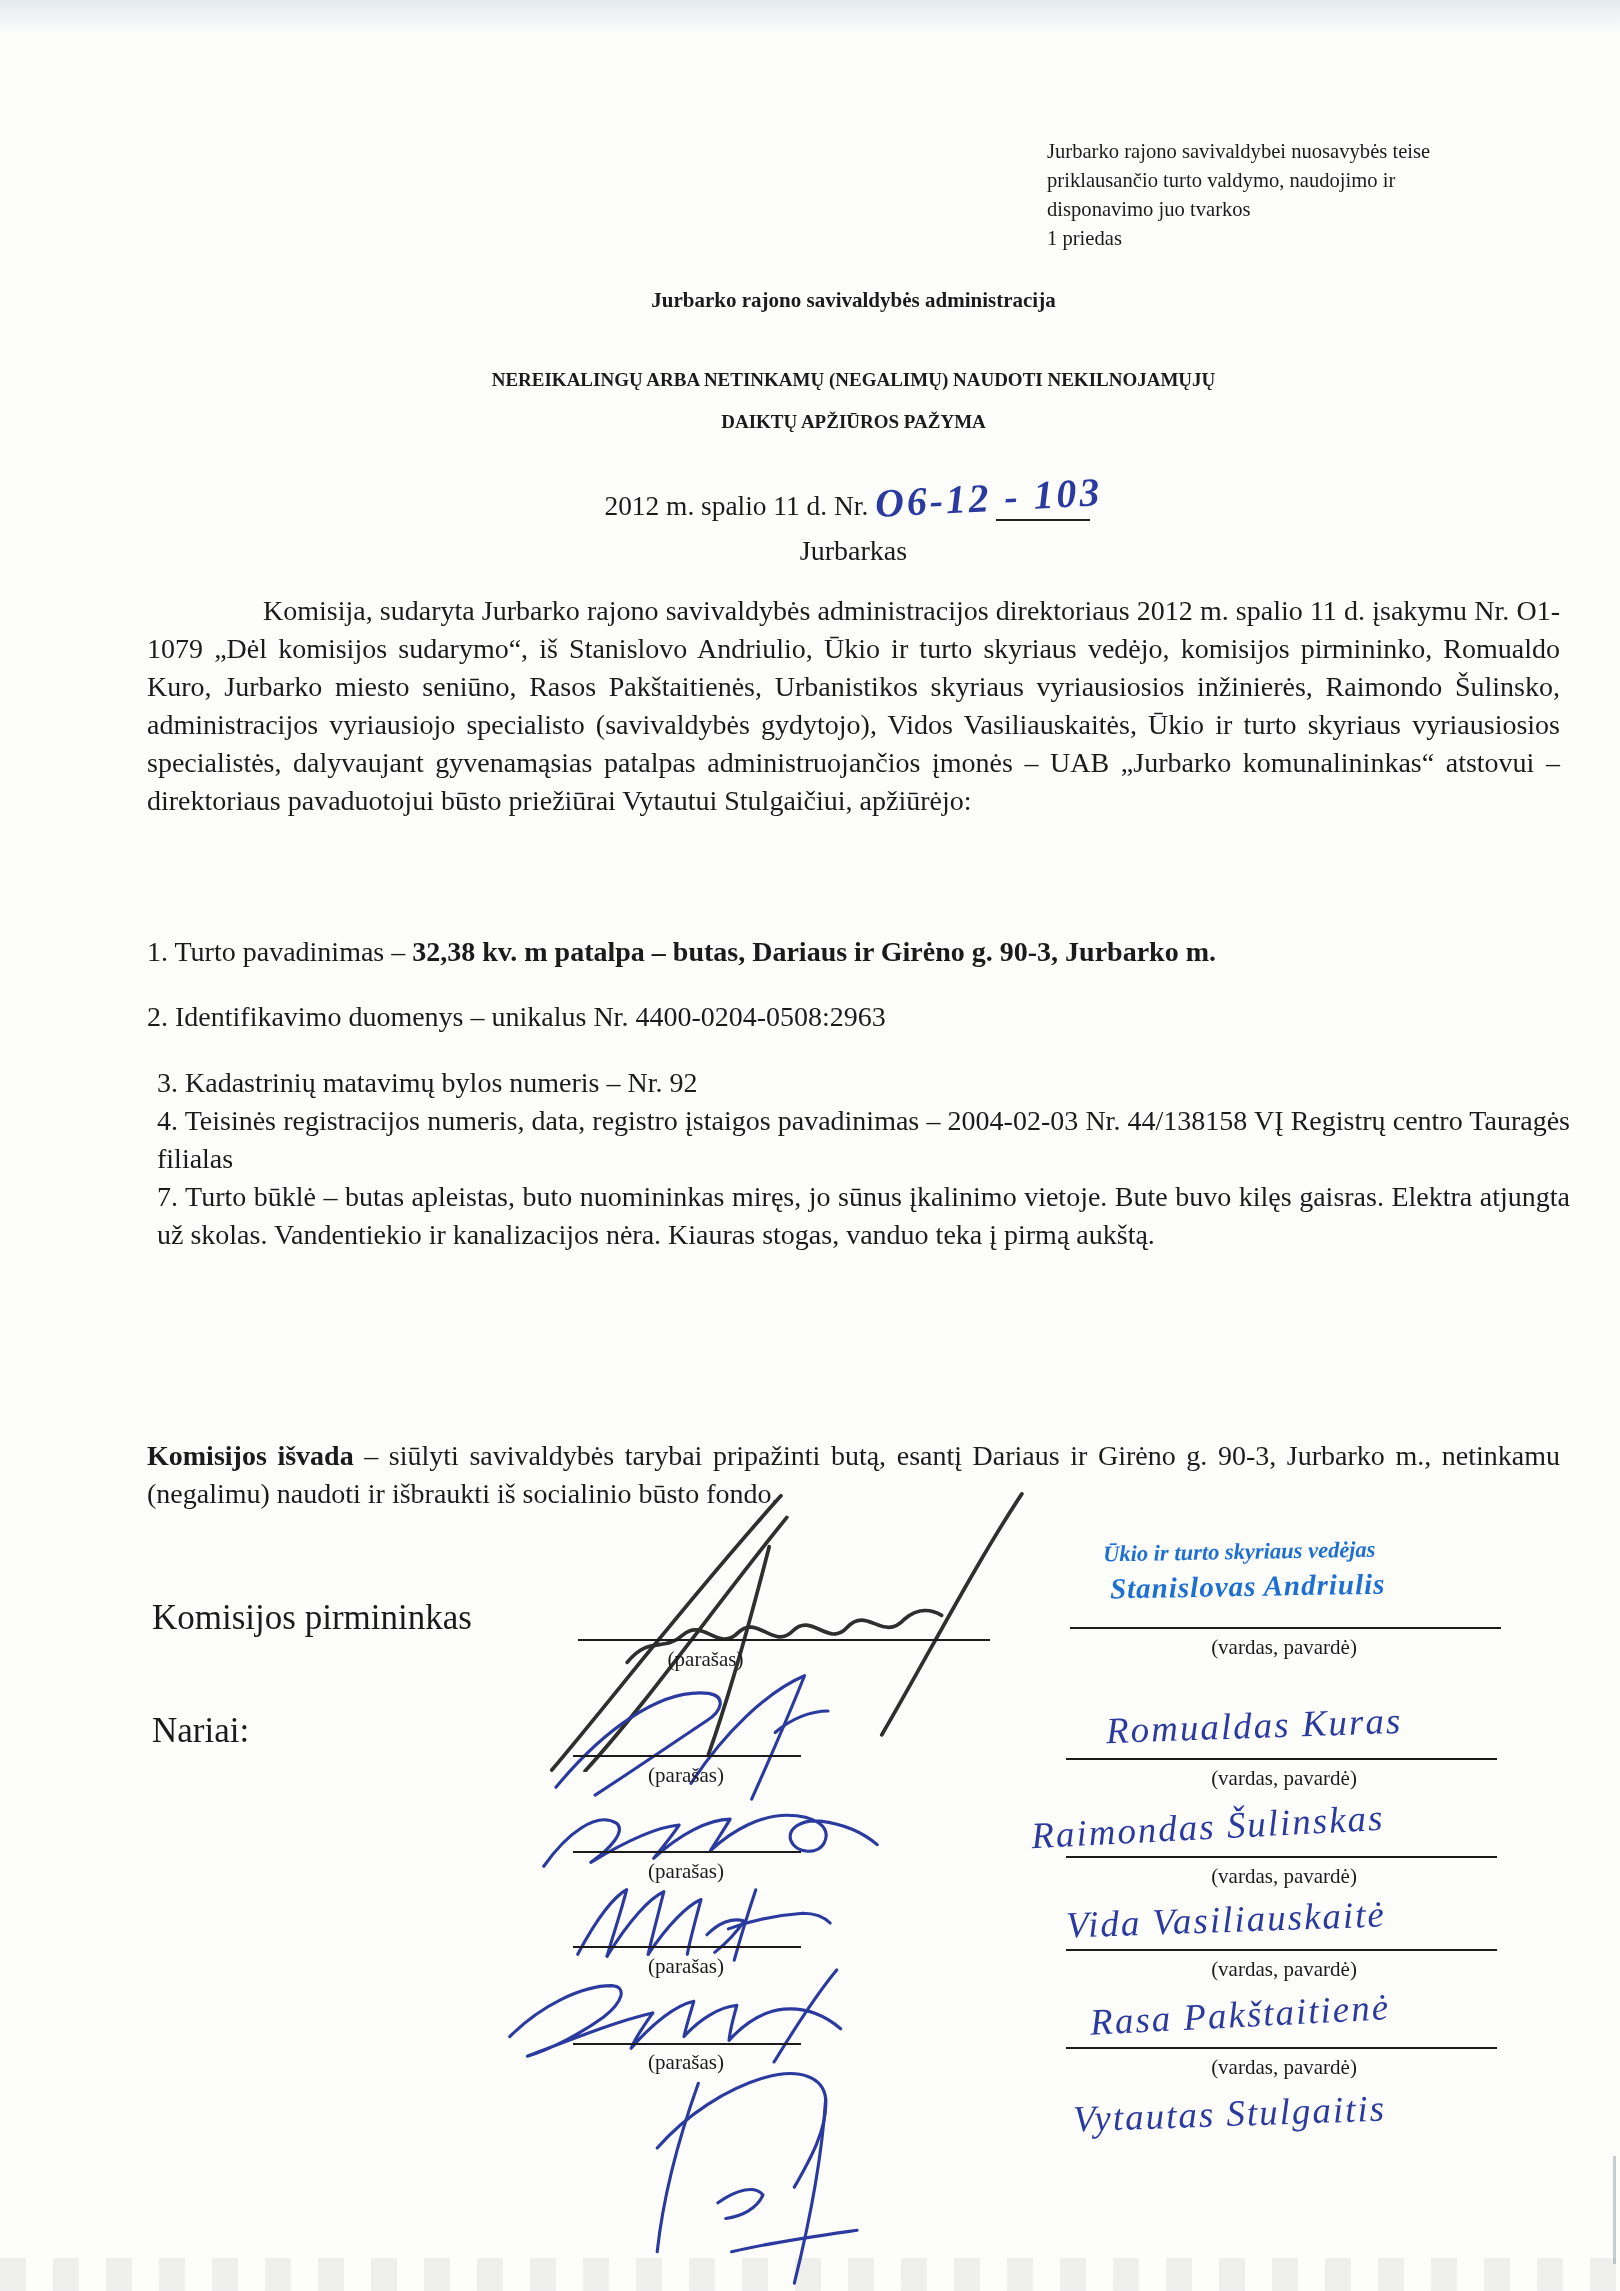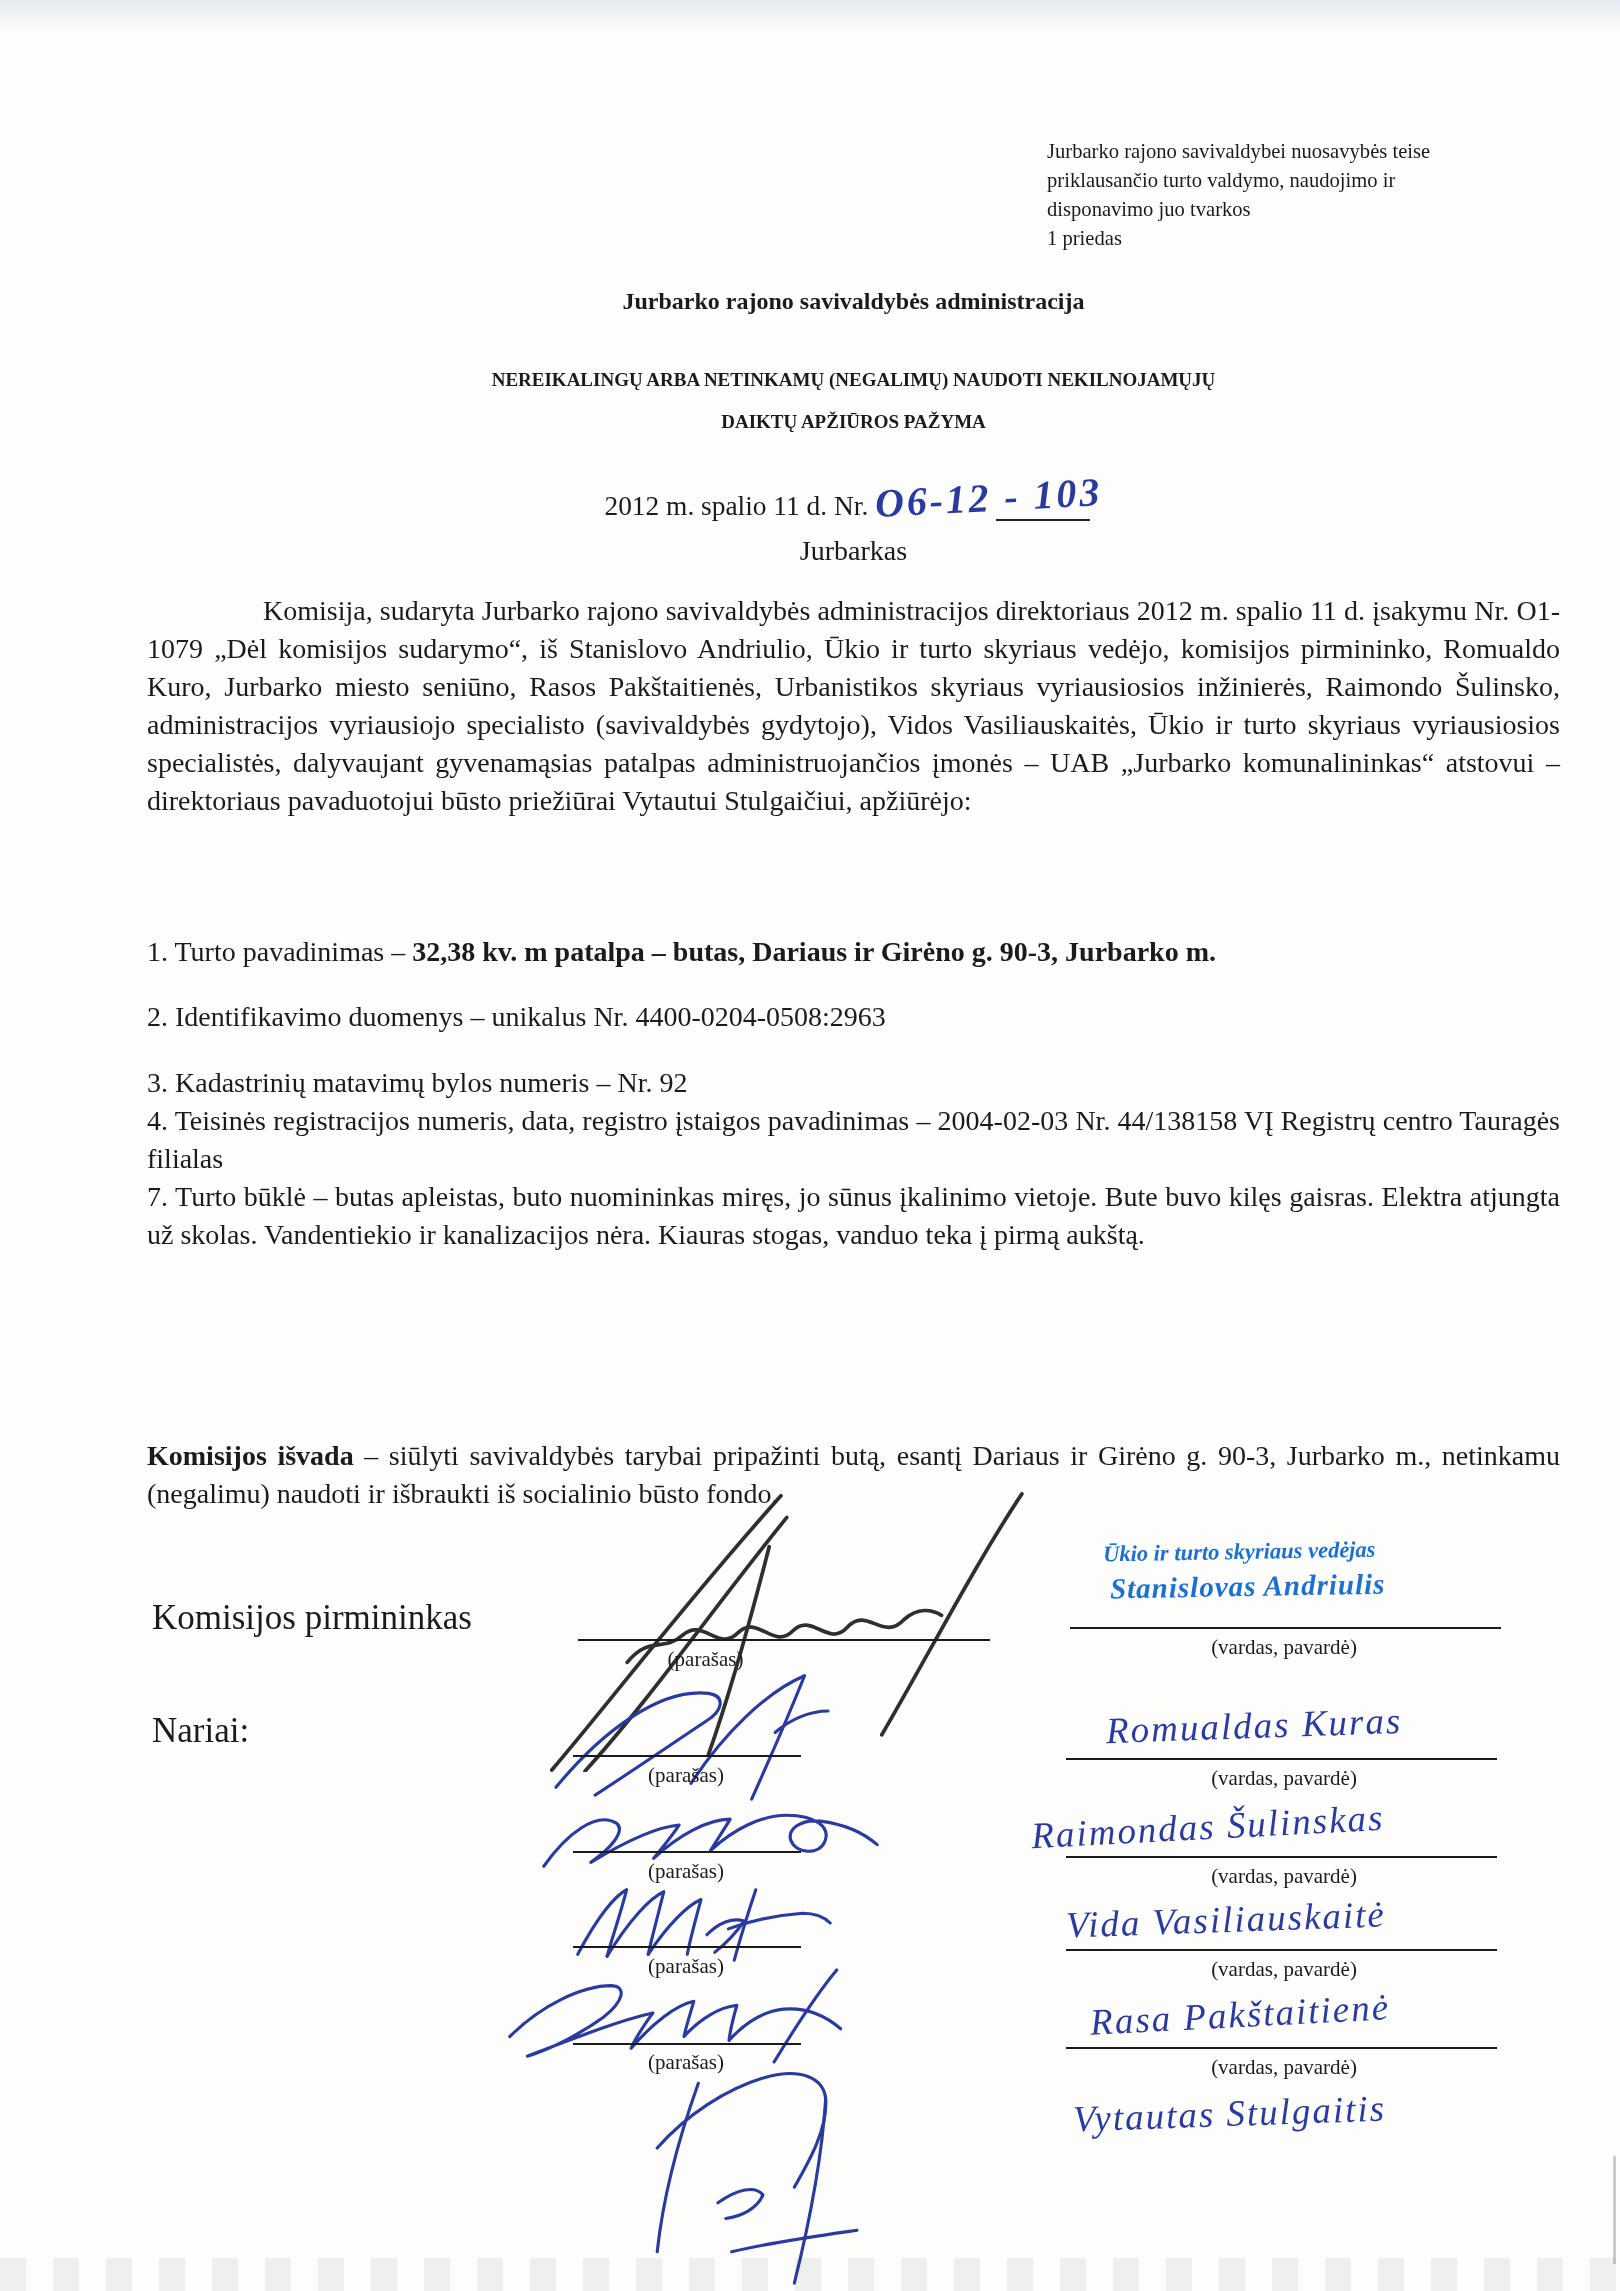--- a/index.html
+++ b/index.html
@@ -22,42 +22,42 @@
   }
   .scan-edge-right{
     position:absolute;right:3.9px;top:2156px;width:2.9px;height:108px;
     background:rgba(120,130,140,.4);
   }
   .corner-note{
     position:absolute;left:1047px;top:137px;width:490px;
     font-size:20.6px;line-height:29px;
   }
   .center-col{position:absolute;left:147px;width:1413px;text-align:center;}
-  .org-name{top:288px;font-size:24px;font-weight:bold;}
+  .org-name{top:288px;font-size:21px;font-weight:bold;}
   .doc-title{top:359px;font-size:19px;font-weight:bold;line-height:42px;}
   .date-row{top:478px;font-size:27.4px;white-space:nowrap;}
   .doc-number{
     display:inline-block;
     font-size:40px;font-style:italic;font-weight:bold;
     color:#2b3a9e;letter-spacing:2.9px;
     transform:rotate(-3deg) translateY(-3.9px);
   }
   .doc-number-underline{
     position:absolute;left:996px;top:519px;width:94px;height:2px;background:#222;
   }
   .place{top:535px;font-size:28px;}
   .body-block{
     position:absolute;left:147px;width:1413px;
     font-size:28px;line-height:38px;text-align:justify;
   }
   .intro{top:592px;text-indent:116px;}
   .item1{top:933px;}
   .item1 b{font-weight:bold;}
   .item2{top:998px;}
-  .items37{top:1064px;}
+  .items37{top:1064px;margin-left:10px;}
   .conclusion{top:1437px;}
   .conclusion b{font-weight:bold;}
   .signatures{position:absolute;left:0;top:1525px;width:1620px;height:766px;}
   .sig-label{position:absolute;font-size:35px;}
   .sig-line{position:absolute;height:2px;background:#1b1b1b;}
   .sig-sub{position:absolute;font-size:21px;text-align:center;}
   .stamp-line1{
     position:absolute;left:1103px;top:13.7px;
     font-size:22.5px;font-weight:bold;font-style:italic;color:#1d6fd2;
     transform:rotate(-1deg);

